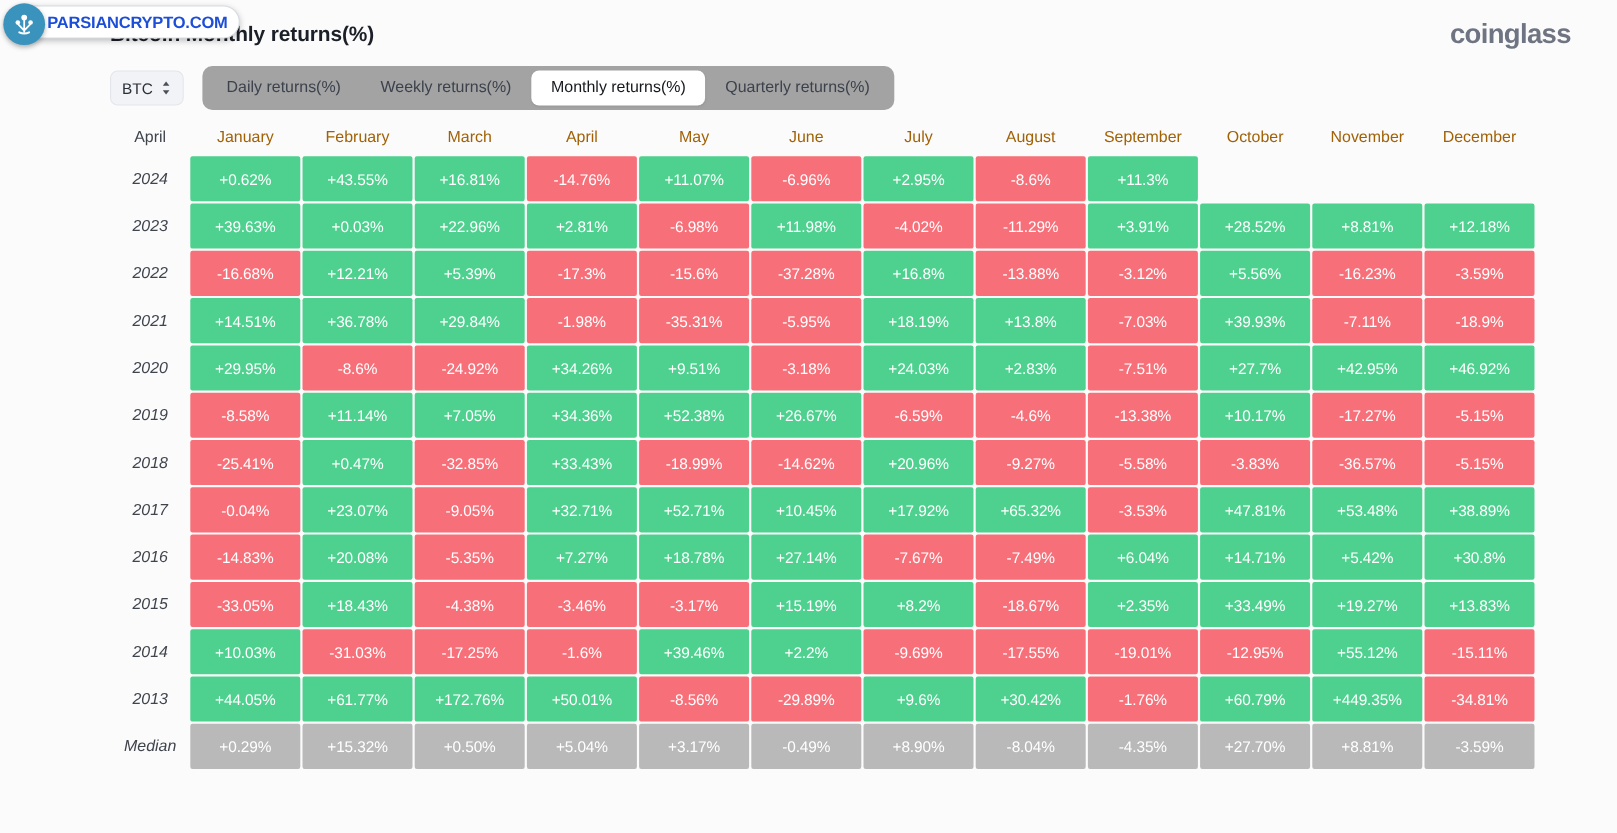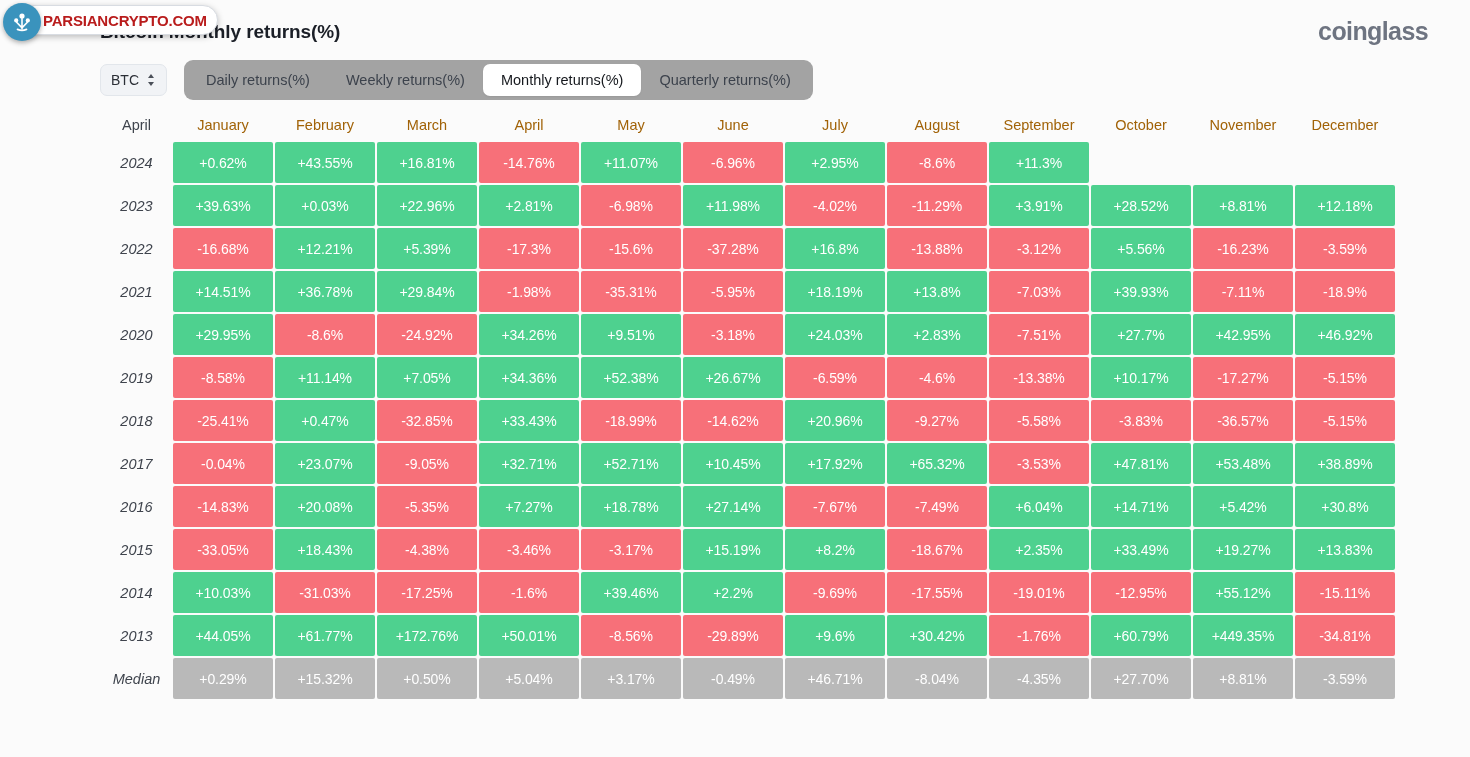--- a/index.html
+++ b/index.html
@@ -32,21 +32,21 @@
     pointer-events: none;
   }
   .wm-badge {
     position: relative; display: flex; align-items: center;
     background: #ffffff; border: 1px solid #d8dce2;
     border-radius: 16px; height: 30px;
     padding: 0 10px 0 34px;
     box-shadow: 0 2px 6px rgba(0,0,0,.25);
   }
   .wm-text {
-    font-size: 15px; font-weight: 700; color: #b91c1c;
+    font-size: 15px; font-weight: 700; color: #1d4ed8;
     letter-spacing: -0.2px; white-space: nowrap;
   }
   .wm-circle {
     position: absolute; left: -6px; top: -3px;
     width: 38px; height: 38px; border-radius: 50%;
     background: #3a93bd; display: flex; align-items: center; justify-content: center;
     box-shadow: 0 2px 5px rgba(0,0,0,.3);
   }
 
   
@@ -355,21 +355,21 @@
             <td class="cell neg">-34.81%</td>
           </tr>
           <tr>
             <td class="rowlabel">Median</td>
             <td class="cell stat">+0.29%</td>
             <td class="cell stat">+15.32%</td>
             <td class="cell stat">+0.50%</td>
             <td class="cell stat">+5.04%</td>
             <td class="cell stat">+3.17%</td>
             <td class="cell stat">-0.49%</td>
-            <td class="cell stat">+46.71%</td>
+            <td class="cell stat">+8.90%</td>
             <td class="cell stat">-8.04%</td>
             <td class="cell stat">-4.35%</td>
             <td class="cell stat">+27.70%</td>
             <td class="cell stat">+8.81%</td>
             <td class="cell stat">-3.59%</td>
           </tr>
         </tbody>
     </table>
   </div>
 

